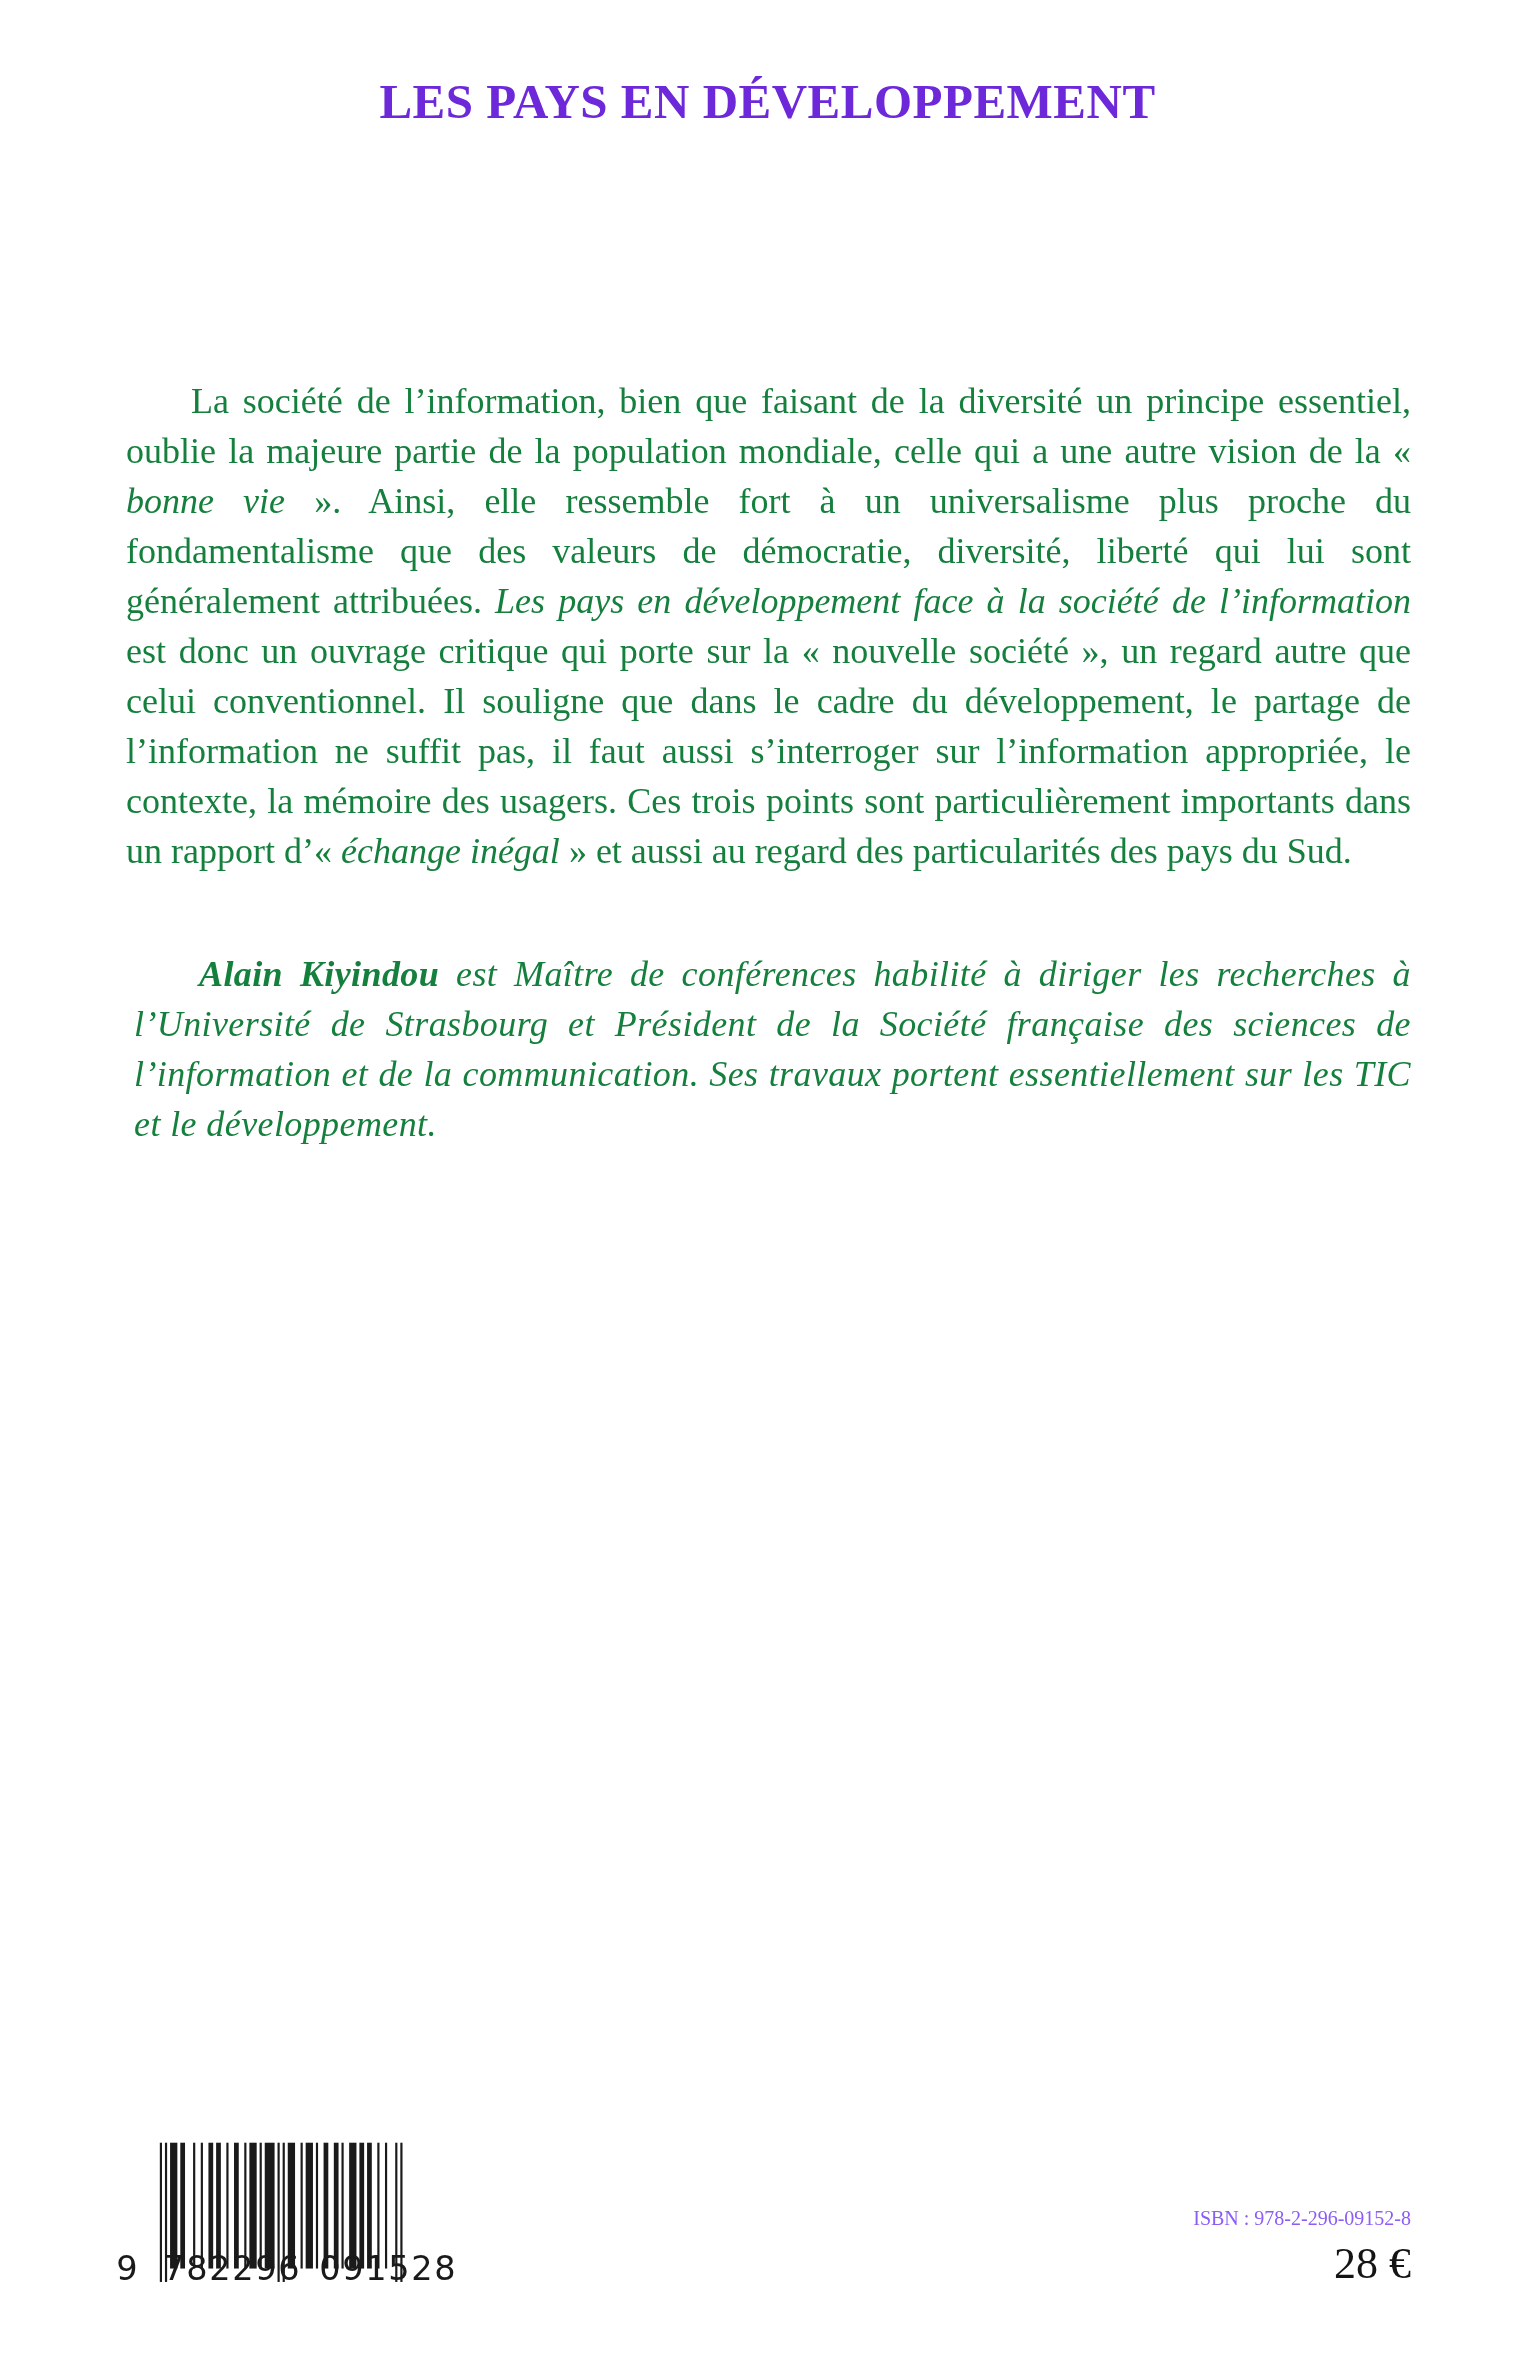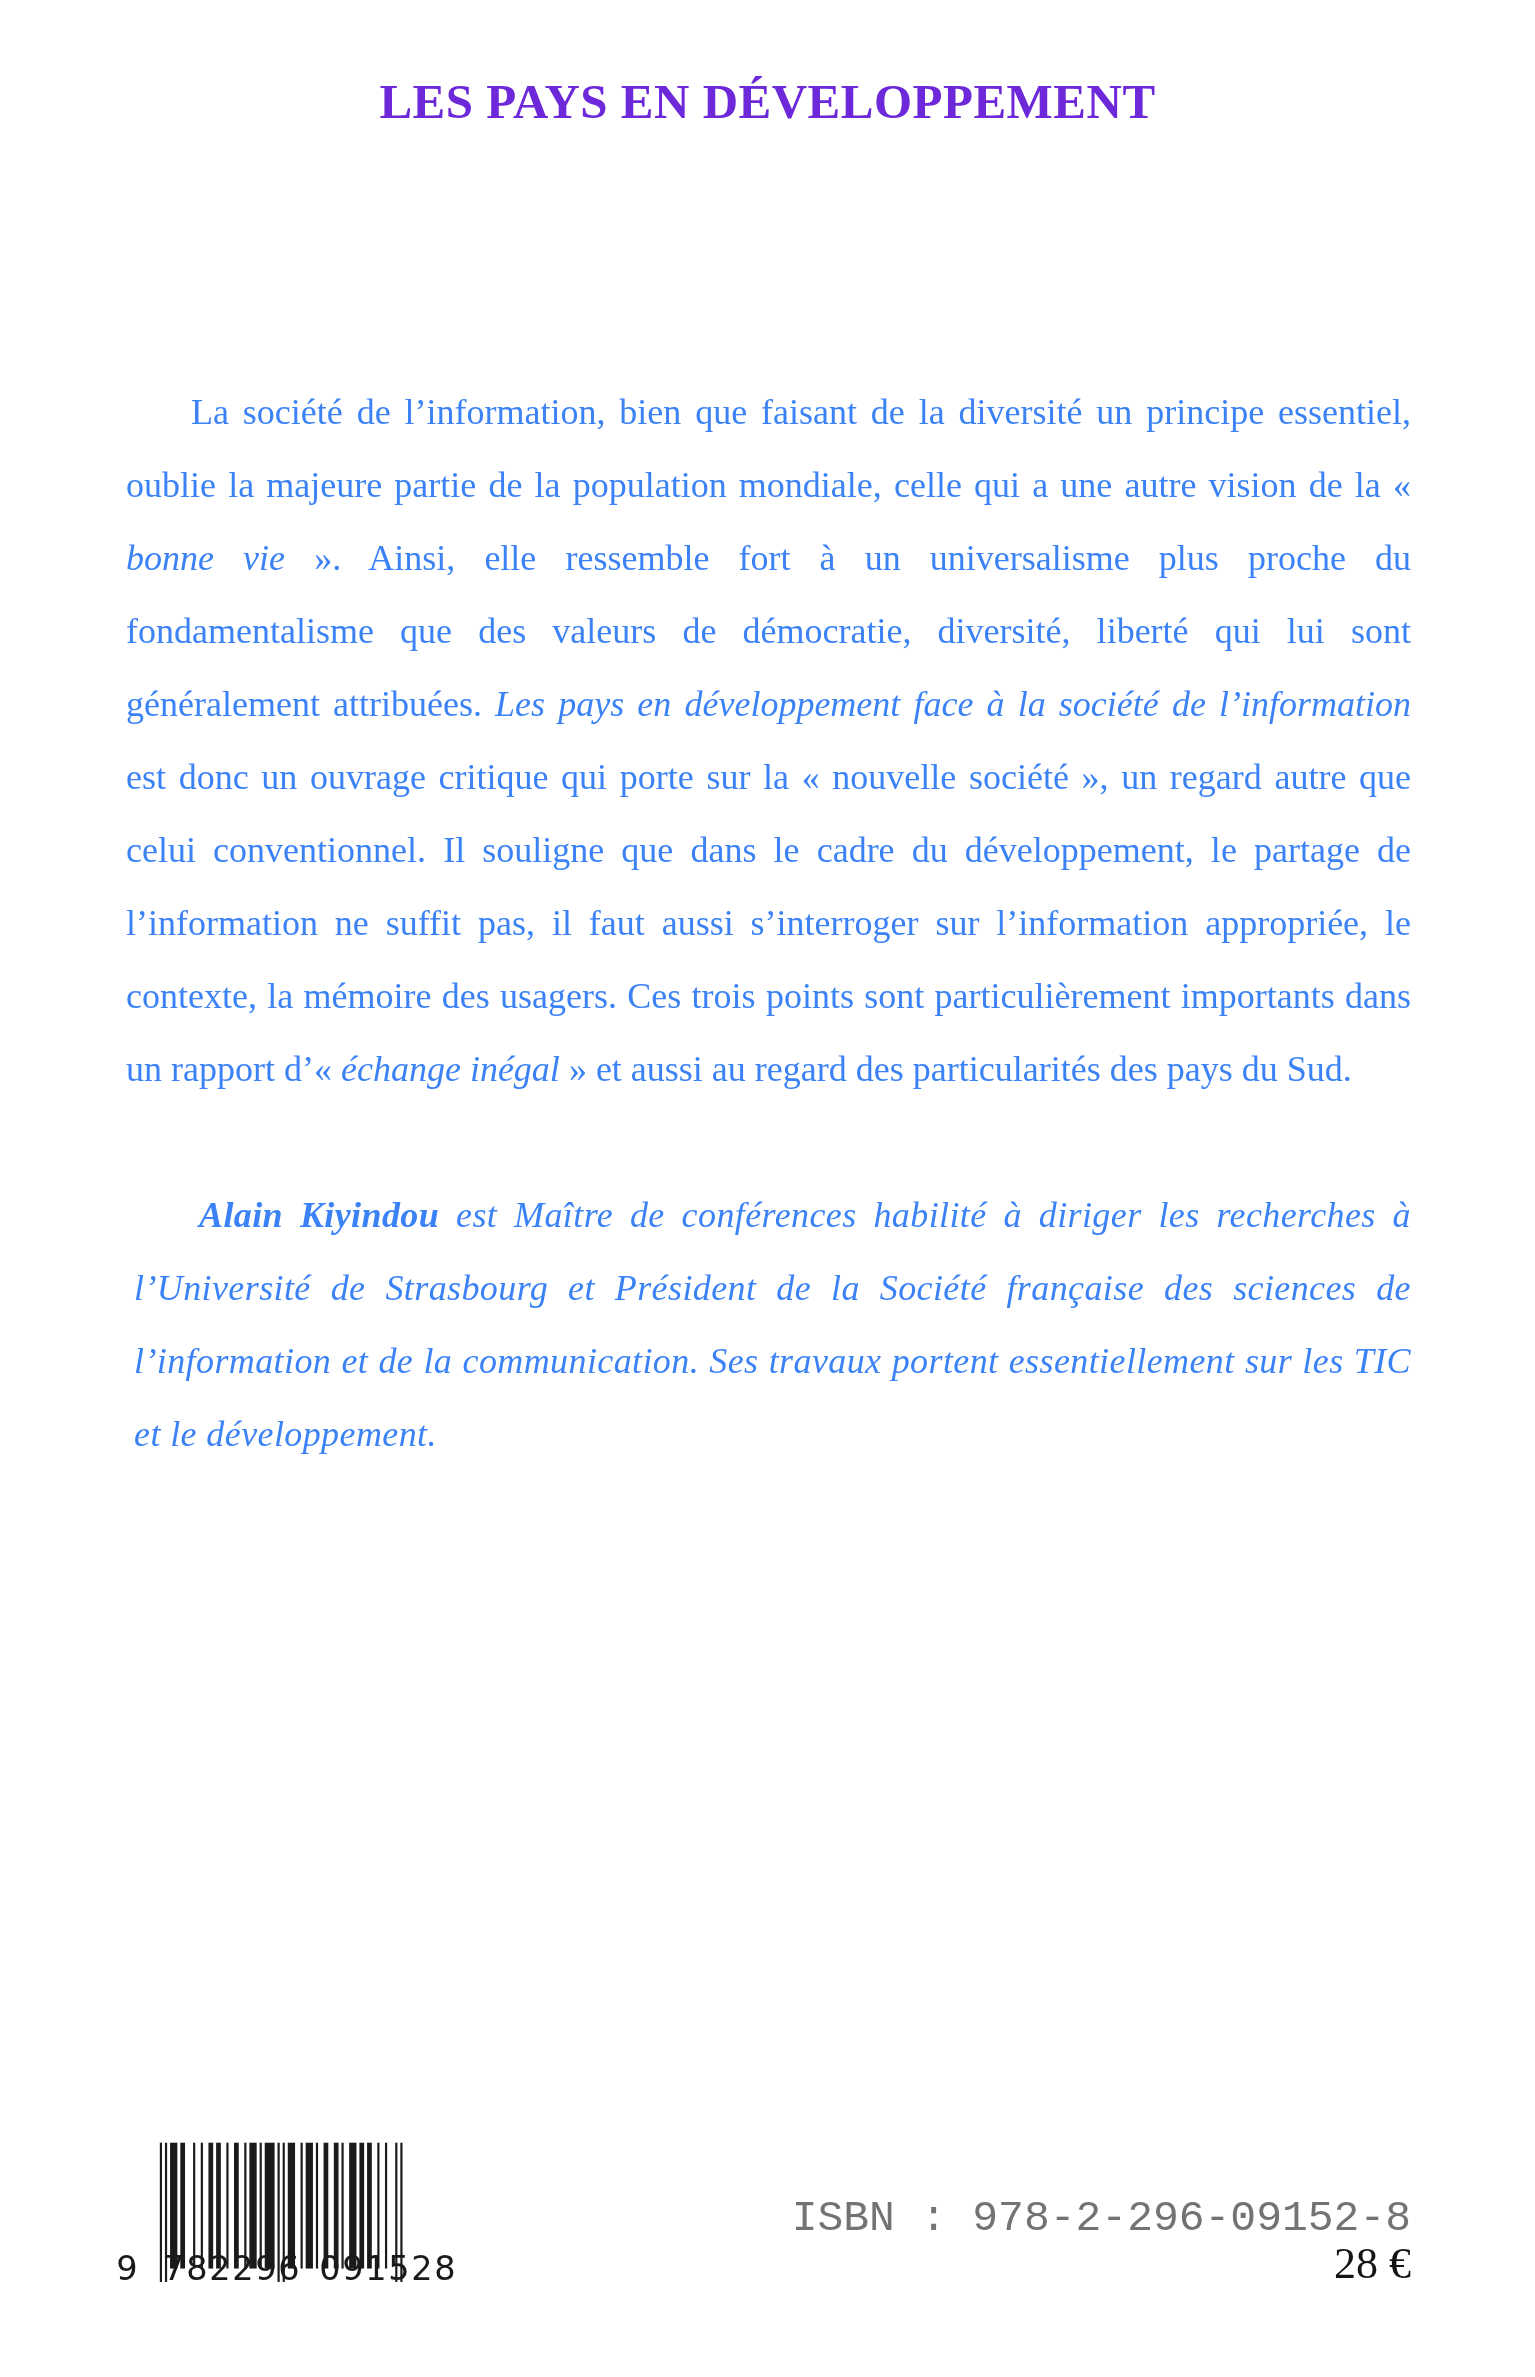--- a/index.html
+++ b/index.html
@@ -38,24 +38,24 @@
   
   .content {
     position: absolute;
     left: 126px;
     top: 376px;
     width: 1285px;
   }
   p.para {
     margin: 0;
     font-size: 36px;
-    line-height: 73px;
+    line-height: 50px;
     text-align: justify;
     text-justify: inter-word;
-    color: #3b82f6;
+    color: #15803d;
   }
   p.para.blurb {
     text-indent: 65px;
   }
   p.para.bio {
     text-indent: 65px;
     font-style: italic;
     margin-top: 73px;
     letter-spacing: 0.4px;
     margin-left: 8px;
@@ -76,25 +76,24 @@
   
   .isbn-block {
     position: absolute;
     left: 572px;
     top: 2196px;
     width: 839px;
     text-align: right;
   }
   .isbn-line {
     display: block;
-    font-size: 43px;
+    font-size: 20px;
     line-height: 45px;
-    color: #737373;
+    color: #8b5cf6;
     white-space: nowrap;
-    font-family: Liberation Mono, monospace;
   }
   .price-line {
     display: block;
     font-size: 44px;
     line-height: 45px;
     color: #141414;
     white-space: nowrap;
   }
 </style>
 </head>

